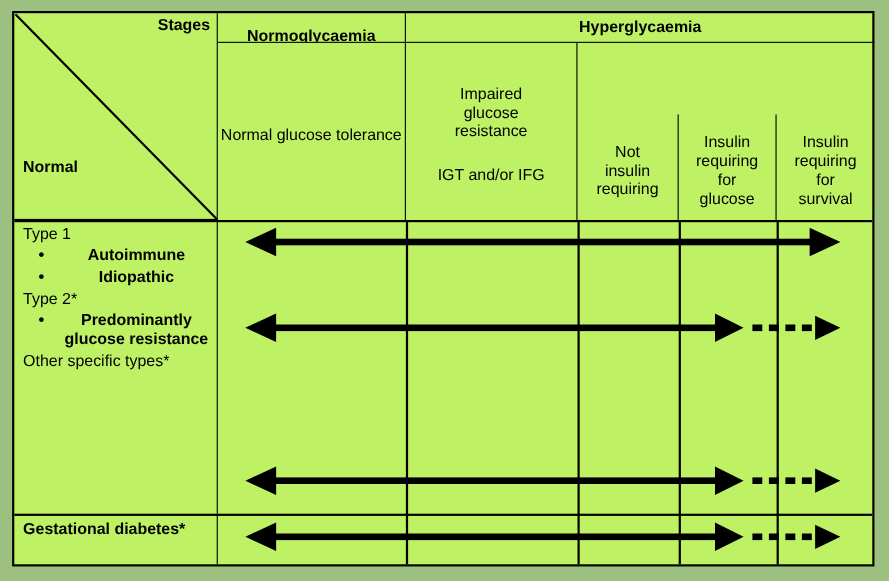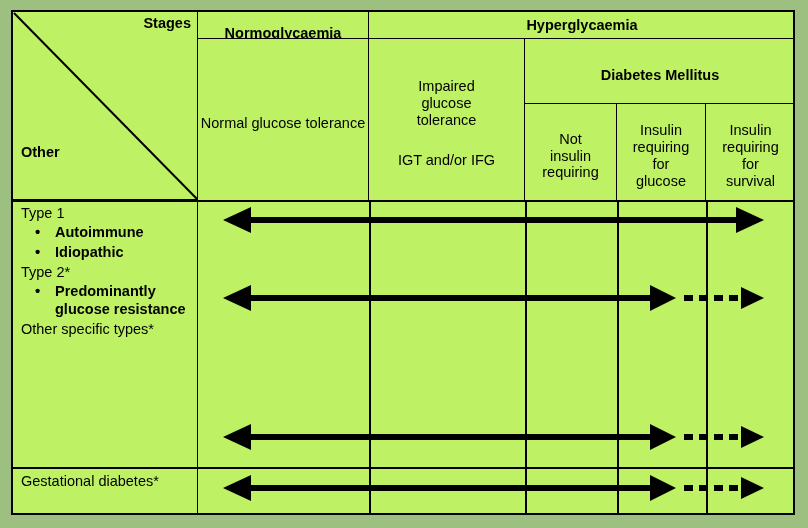--- a/index.html
+++ b/index.html
@@ -102,20 +102,21 @@
     margin: 0;
     padding: 0 0 0 14px;
     list-style: none;
   }
   .bullets li {
     position: relative;
     font-weight: bold;
     padding-left: 20px;
     margin: 2px 0 3px 0;
     line-height: 1.18;
+    text-align: center;
   }
   .bullets li::before {
     content: "\2022";
     position: absolute;
     left: 0;
     top: -1px;
     font-size: 15px;
     font-weight: bold;
   }
 
@@ -145,45 +146,42 @@
 
 <div id="stage">
 
   <div class="tbl">
 
     <div class="corner">
       <svg viewBox="0 0 185 188" preserveAspectRatio="none">
         <line x1="1" y1="1" x2="184" y2="187" stroke="#000" stroke-width="2"></line>
       </svg>
       <span class="stages-lbl">Stages</span>
-      <span class="types-lbl">Other</span>
+      <span class="types-lbl">Normal</span>
     </div>
 
     <div class="cell bold brdr-r brdr-b" style="left:185px; top:0; width:171px; height:27px; padding-top:16px;">
       <span>Normoglycaemia</span>
     </div>
 
     <div class="cell bold brdr-b" style="left:356px; top:0; width:426px; height:27px; justify-content:center; padding-top:0;">
       <span>Hyperglycaemia</span>
     </div>
 
     <div class="cell brdr-r" style="left:185px; top:27px; width:171px; height:161px; padding-top:8px;">
       <span>Normal glucose tolerance</span>
     </div>
 
     <div class="cell brdr-r" style="left:356px; top:27px; width:156px; height:161px; padding-top:8px;">
       <span>Impaired</span>
       <span>glucose</span>
-      <span>tolerance</span>
+      <span>resistance</span>
       <span style="margin-top:24px;">IGT and/or IFG</span>
     </div>
 
-    <div class="cell bold brdr-b" style="left:512px; top:27px; width:270px; height:65px; padding-top:9px;">
-      <span>Diabetes Mellitus</span>
-    </div>
 
     <div class="cell brdr-r" style="left:512px; top:92px; width:92px; height:96px; padding-top:8px;">
       <span>Not</span>
       <span>insulin</span>
       <span>requiring</span>
     </div>
 
     <div class="cell brdr-r" style="left:604px; top:92px; width:89px; height:96px; padding-top:8px;">
       <span>Insulin</span>
       <span>requiring</span>
@@ -208,21 +206,21 @@
       </ul>
       <span class="plain">Type 2*</span>
       <ul class="bullets">
         <li>Predominantly glucose resistance</li>
       </ul>
       <span class="plain">Other specific types*</span>
     </div>
 
     <div class="hline" style="left:0; top:455px; width:780px;"></div>
 
-    <div class="rowlabel" style="top:456px; height:45px; padding-top:5px;">
+    <div class="rowlabel" style="top:456px; height:45px; padding-top:5px;font-weight:bold;">
       <span class="plain">Gestational diabetes*</span>
     </div>
 
     <div class="vline" style="left:356px; top:189px; height:312px;"></div>
     <div class="vline" style="left:512px; top:189px; height:312px;"></div>
     <div class="vline" style="left:604px; top:189px; height:312px;"></div>
     <div class="vline" style="left:693px; top:189px; height:312px;"></div>
 
     <svg class="arrow-layer" viewBox="0 0 780 501" preserveAspectRatio="none">
 

